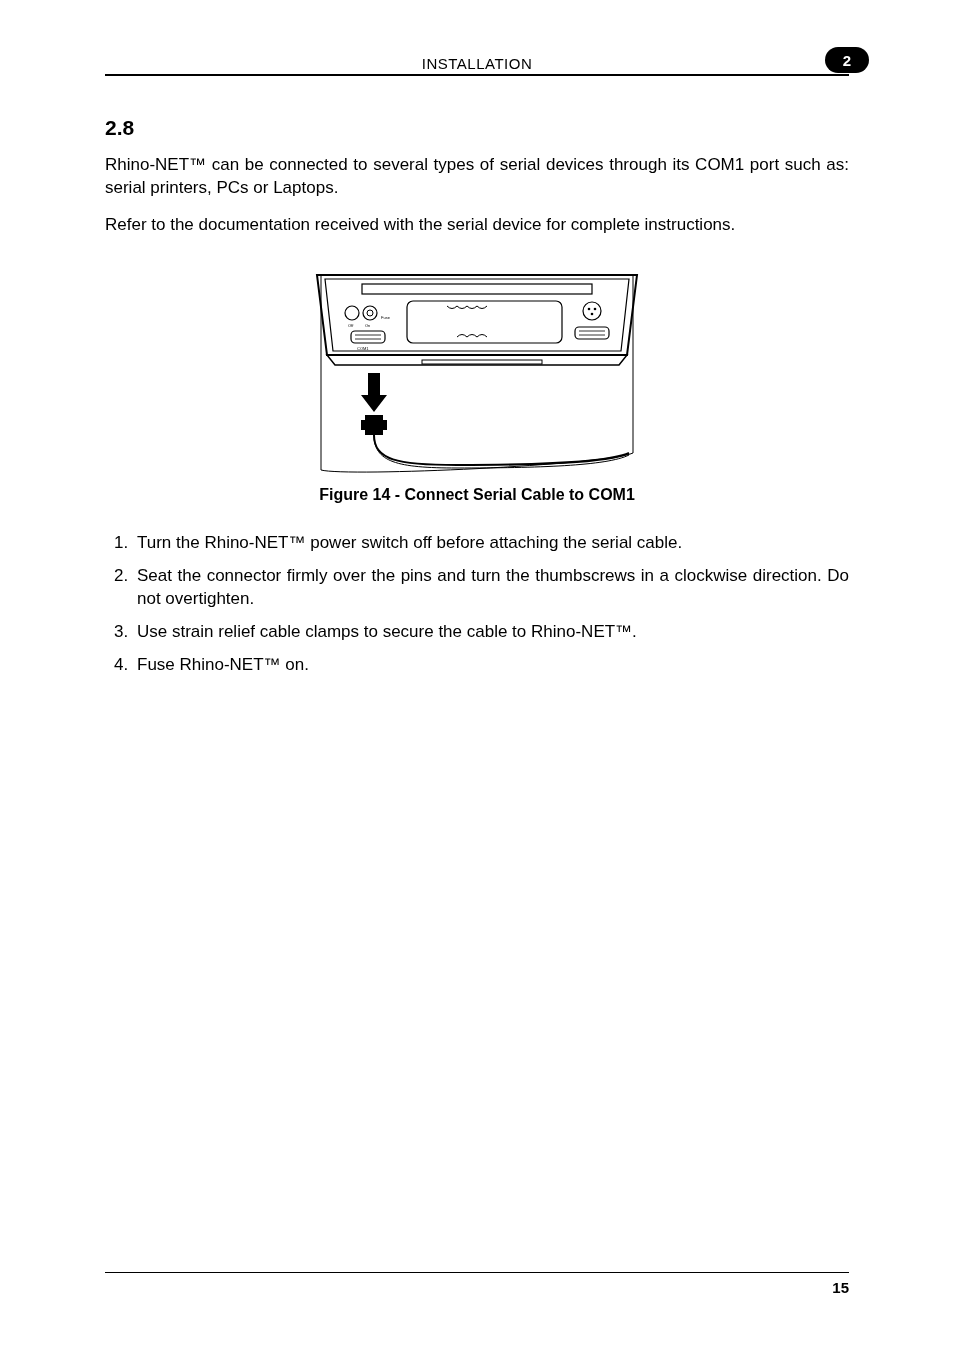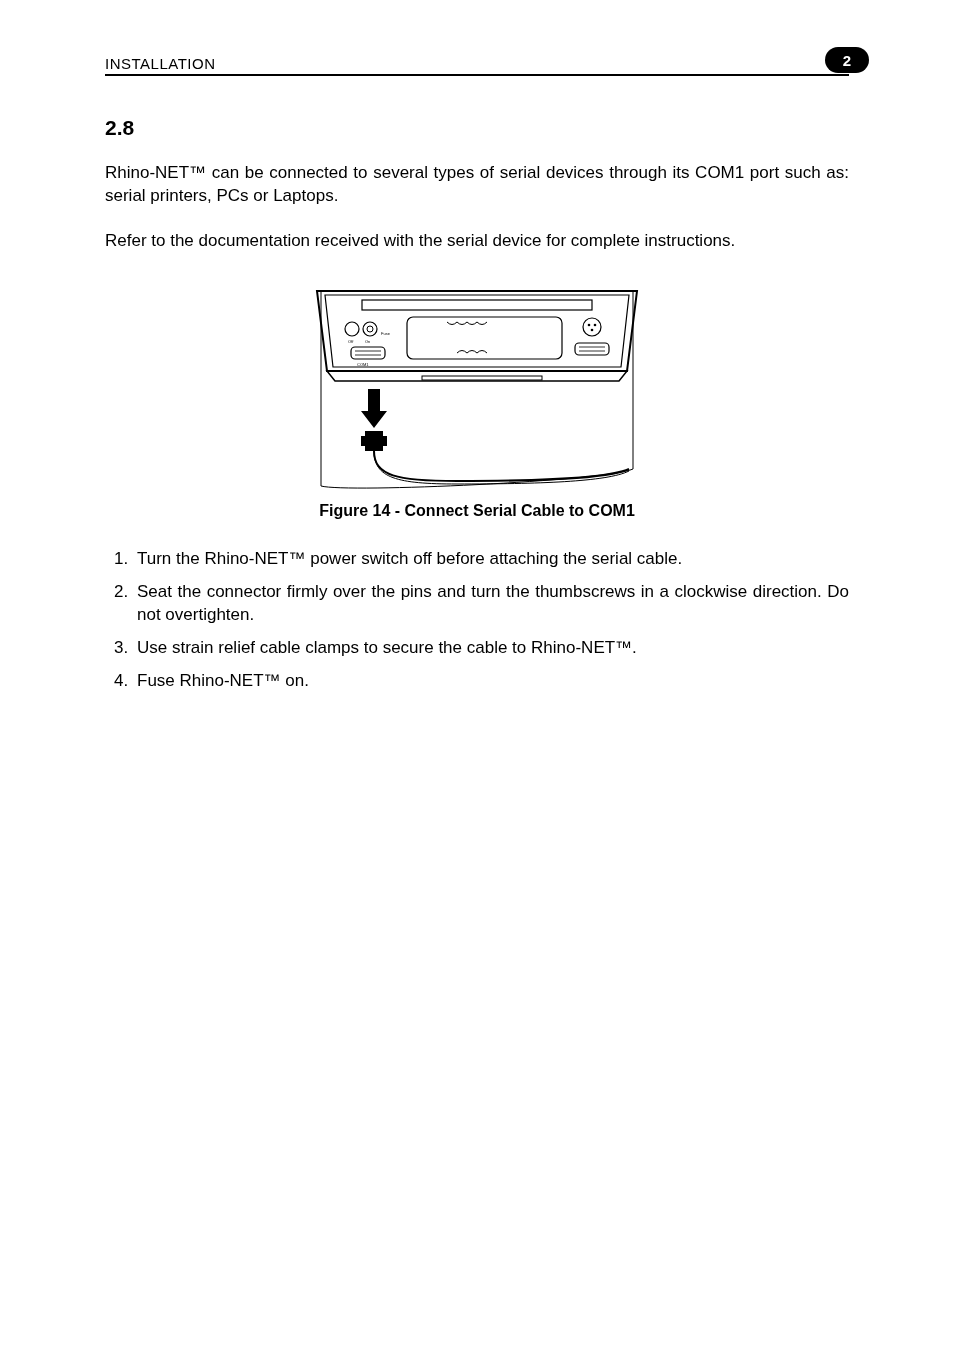--- a/index.html
+++ b/index.html
@@ -6,21 +6,21 @@
     html, body { width: 954px; height: 1351px; background: #fff; font-family: Arial, Helvetica, sans-serif; color: #000; }
     .page {
       width: 954px;
       height: 1351px;
       padding: 55px 105px 40px 105px;
       position: relative;
     }
     .header-row {
       display: flex;
       align-items: flex-end;
-      justify-content: flex-start;
+      justify-content: center;
       border-bottom: 2px solid #000;
       padding-bottom: 2px;
       position: relative;
     }
     .header-title {
       font-size: 15px;
       letter-spacing: 0.5px;
     }
     .chapter-badge {
       position: absolute;
@@ -39,21 +39,21 @@
     }
     .section-heading {
       margin-top: 40px;
       font-size: 21px;
       font-weight: bold;
       display: flex;
       gap: 0;
     }
     .section-heading .num { white-space: nowrap; }
     .para {
-      margin-top: 22px;
+      margin-top: 14px;
       font-size: 17px;
       line-height: 1.35;
     }
     .para.justify { text-align: justify; }
     .figure-wrap {
       margin-top: 28px;
       display: flex;
       flex-direction: column;
       align-items: center;
     }
@@ -161,14 +161,17 @@
     <div class="figure-caption">Figure 14 - Connect Serial Cable to COM1</div>
   </div>
 
   <ol class="steps">
     <li>Turn the Rhino-NET™ power switch off before attaching the serial cable.</li>
     <li>Seat the connector firmly over the pins and turn the thumbscrews in a clockwise direction. Do not overtighten.</li>
     <li>Use strain relief cable clamps to secure the cable to Rhino-NET™.</li>
     <li>Fuse Rhino-NET™ on.</li>
   </ol>
 
+  <div class="footer">
+    <span>15</span>
+  </div>
 
 </div>
 
 </body></html>

